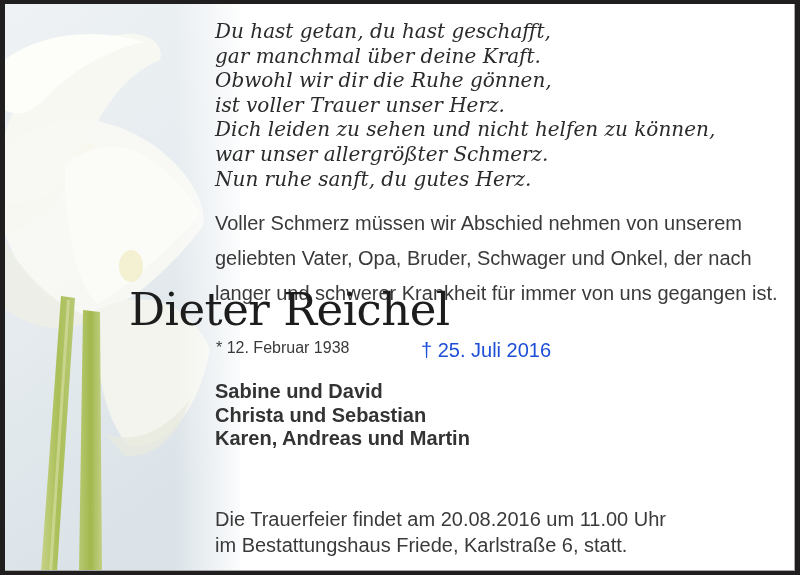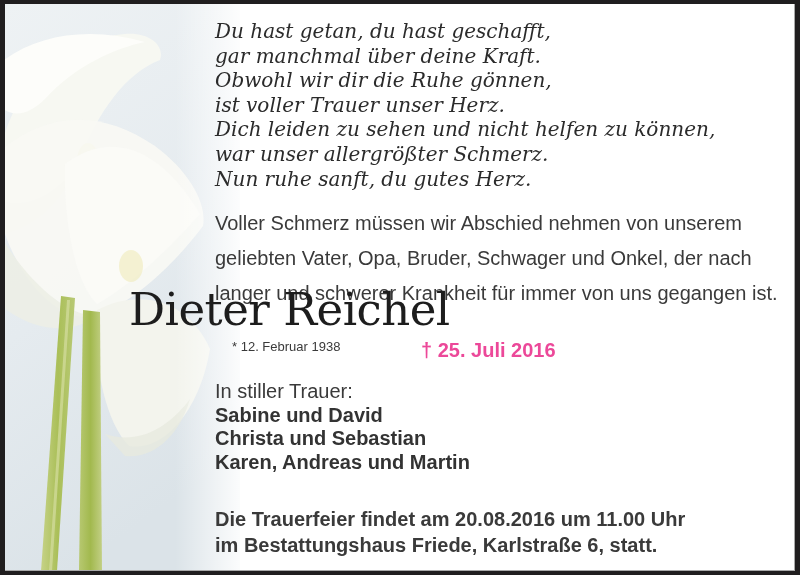--- a/index.html
+++ b/index.html
@@ -63,34 +63,33 @@
   }
   .name {
     position: absolute; left: 129px; top: 283px;
     font-family: "DejaVu Serif", serif;
     font-size: 45px;
     letter-spacing: -0.5px;
     color: #1d1d1d;
     white-space: nowrap;
   }
   .dates { position: absolute; left: 0; top: 339px; width: 800px; height: 24px; }
-  .birth-date { position: absolute; left: 216px; top: 0; font-size: 13px; color: #3a3a3a; white-space: nowrap; margin-left: 16px; }
-  .death-date { position: absolute; left: 421px; top: 0; font-size: 20px; color: #ec4899; white-space: nowrap; font-weight: bold; }
+  .birth-date { position: absolute; left: 216px; top: 0; font-size: 16px; color: #3a3a3a; white-space: nowrap; }
+  .death-date { position: absolute; left: 421px; top: 0; font-size: 20px; color: #1d4ed8; white-space: nowrap; }
 
   .mourning { position: absolute; left: 215px; top: 380px; font-size: 20px; line-height: 23.5px; color: #3a3a3a; }
   .mourning .label { font-weight: normal; }
   .mourning .mourner { font-weight: bold; color: #333333; }
 
   .funeral {
     position: absolute; left: 215px; top: 507px;
     font-size: 20px;
     line-height: 25.5px;
     color: #3a3a3a;
     white-space: pre-line;
-    font-weight: bold;
   }
 </style>
 </head>
 <body>
 
 <svg class="photo" viewBox="0 0 235 567" preserveAspectRatio="none" aria-hidden="true">
   <defs>
     <linearGradient id="bgG" x1="0" y1="0" x2="0.3" y2="1">
       <stop offset="0" stop-color="#eef2f4"></stop>
       <stop offset="0.55" stop-color="#e5ebef"></stop>
@@ -152,21 +151,20 @@
 langer und schwerer Krankheit für immer von uns gegangen ist.</div>
 
   <div class="name">Dieter Reichel</div>
 
   <div class="dates">
     <span class="birth-date">* 12. Februar 1938</span>
     <span class="death-date">† 25. Juli 2016</span>
   </div>
 
   <div class="mourning">
-    <div class="label">In stiller Trauer:</div>
     <div class="mourner">Sabine und David</div>
     <div class="mourner">Christa und Sebastian</div>
     <div class="mourner">Karen, Andreas und Martin</div>
   </div>
 
   <div class="funeral">Die Trauerfeier findet am 20.08.2016 um 11.00 Uhr
 im Bestattungshaus Friede, Karlstraße 6, statt.</div>
 
 </div>
 

